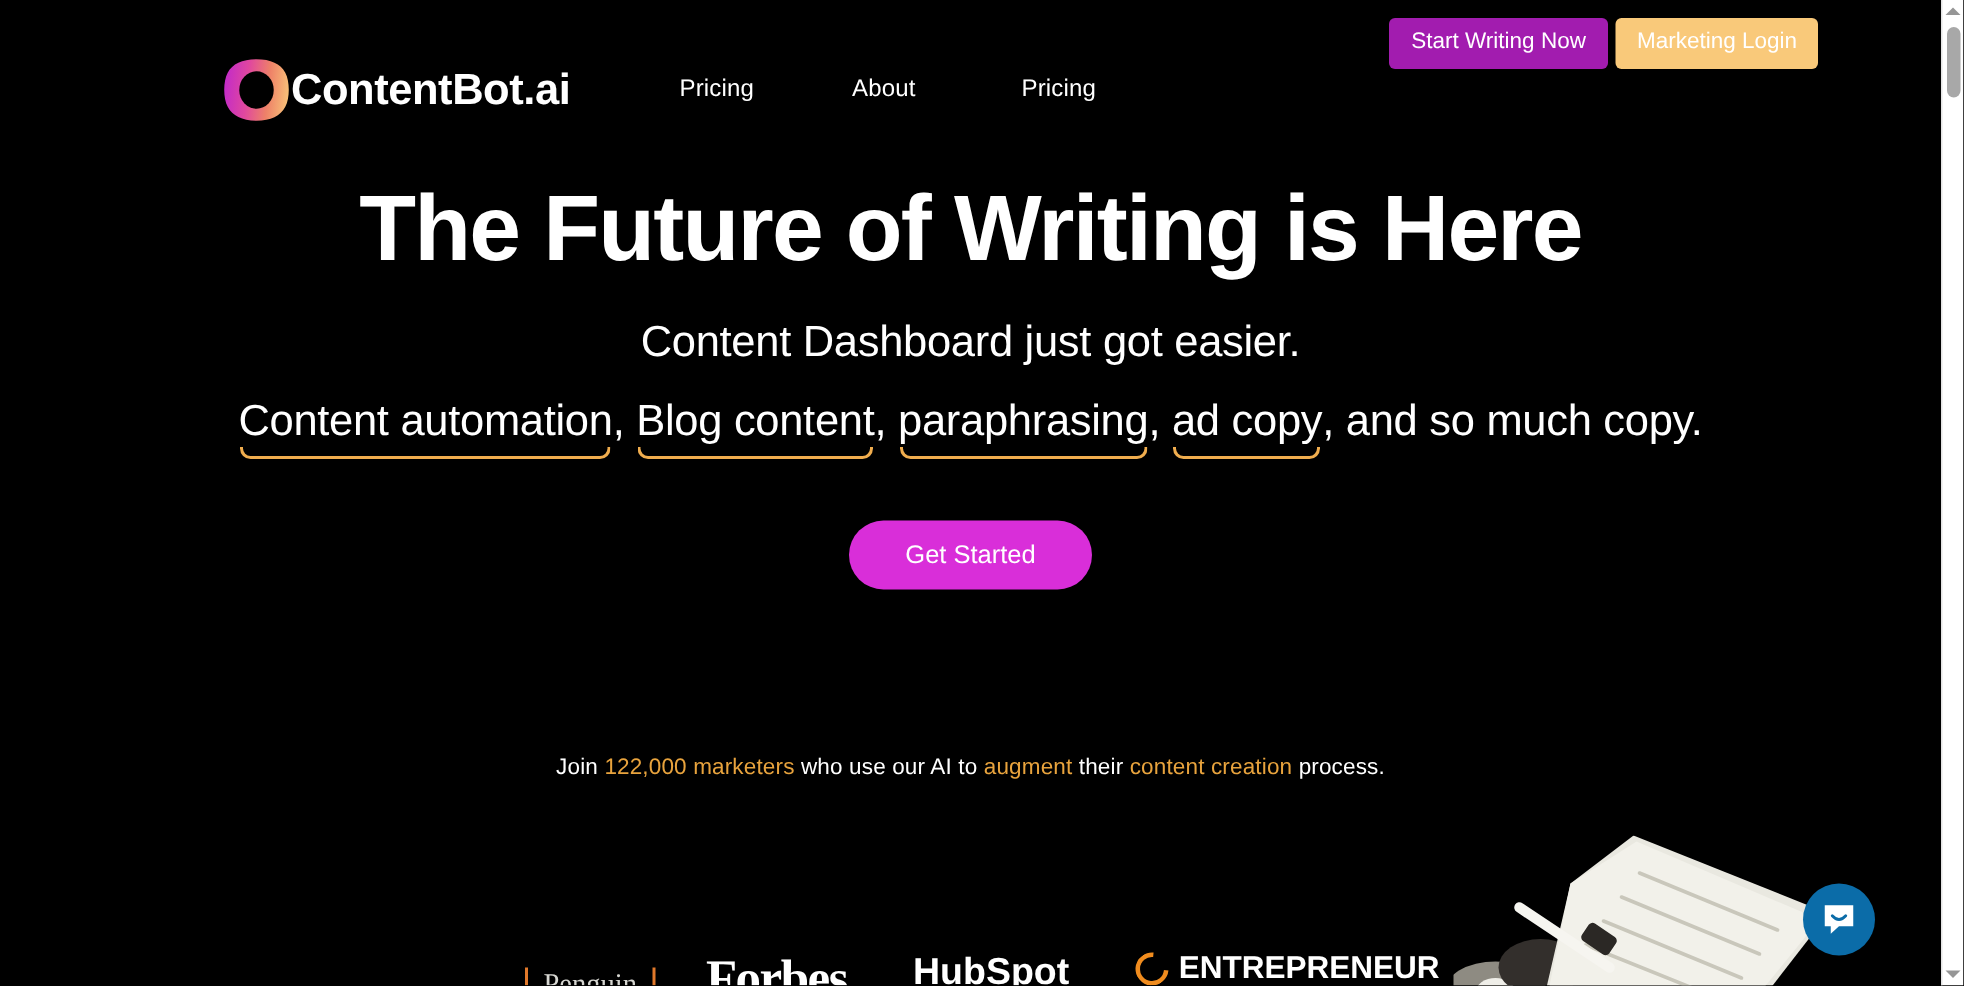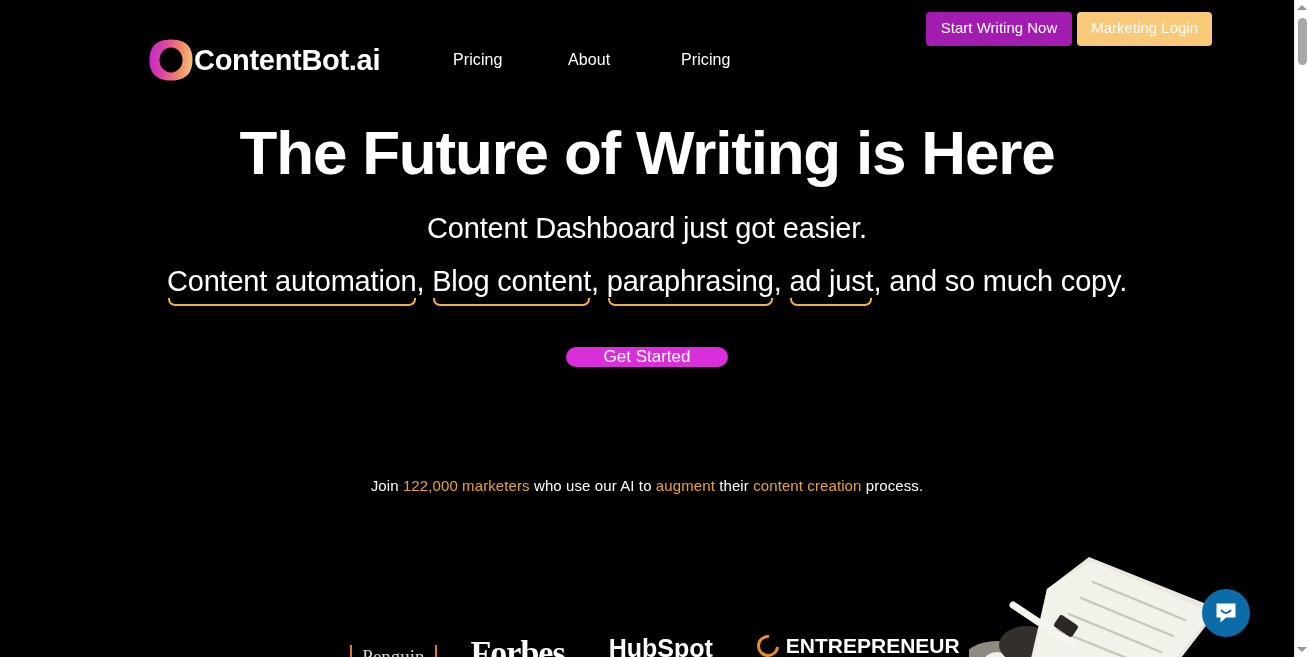--- a/index.html
+++ b/index.html
@@ -172,21 +172,21 @@
     margin-top: 47px;
   }
 
   .btn-hero {
     background: #d92ed9;
     color: #ffffff;
     border: none;
     border-radius: 100px;
     font-family: "Liberation Sans", sans-serif;
     font-size: 17px;
-    padding: 0 38px;
+    padding: 13px 38px;
     cursor: pointer;
     line-height: 1.2;
   }
 
   .social-proof {
     margin-top: 110px;
     font-size: 15px;
     color: #ffffff;
     letter-spacing: 0.1px;
   }
@@ -368,21 +368,21 @@
     </div>
   </div>
 
   <div class="hero">
 
     <h1 class="hero-title">The Future of Writing is Here</h1>
 
     <div class="hero-sub">Content Dashboard just got easier.</div>
 
     <div class="hero-features">
-      <span class="feat">Content automation</span><span>, </span><span class="feat">Blog content</span><span>, </span><span class="feat">paraphrasing</span><span>, </span><span class="feat">ad just</span><span>, and so much copy.</span>
+      <span class="feat">Content automation</span><span>, </span><span class="feat">Blog content</span><span>, </span><span class="feat">paraphrasing</span><span>, </span><span class="feat">ad copy</span><span>, and so much copy.</span>
     </div>
 
     <div class="hero-cta-wrap">
       <button class="btn-hero">Get Started</button>
     </div>
 
     <div class="social-proof"><span>Join </span><span class="hl">122,000 marketers</span><span> who use our AI to </span><span class="hl">augment</span><span> their </span><span class="hl">content creation</span><span> process.</span></div>
   </div>
 
   <div class="logo-strip">

